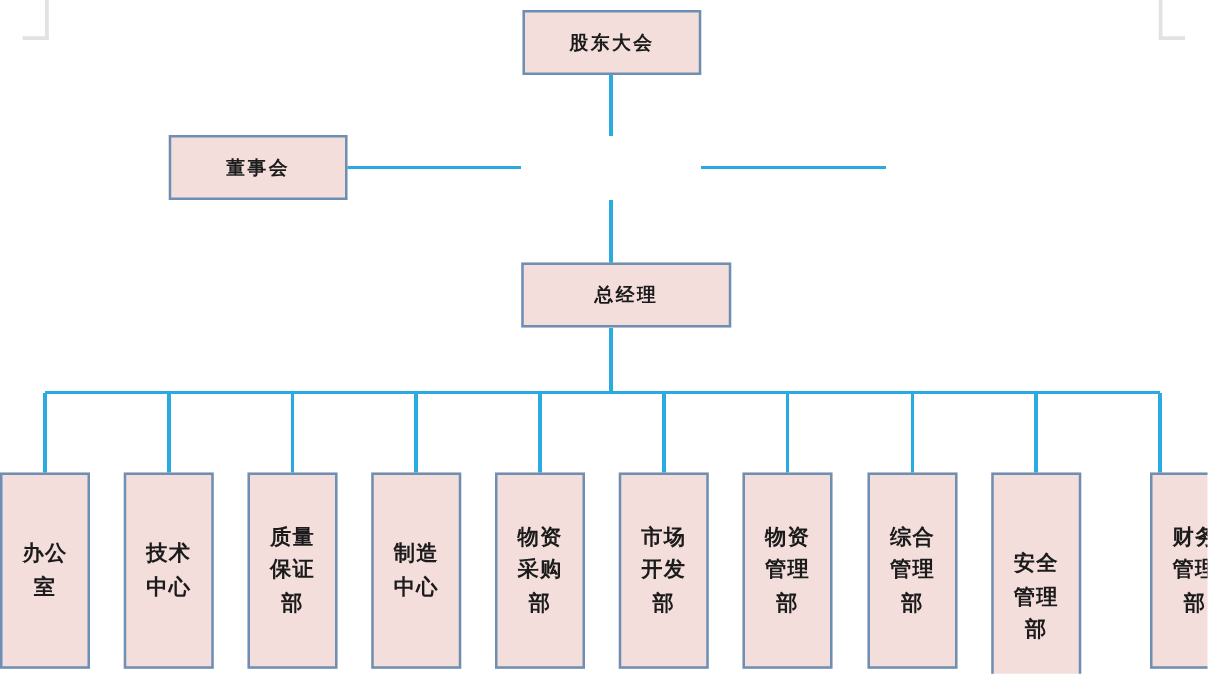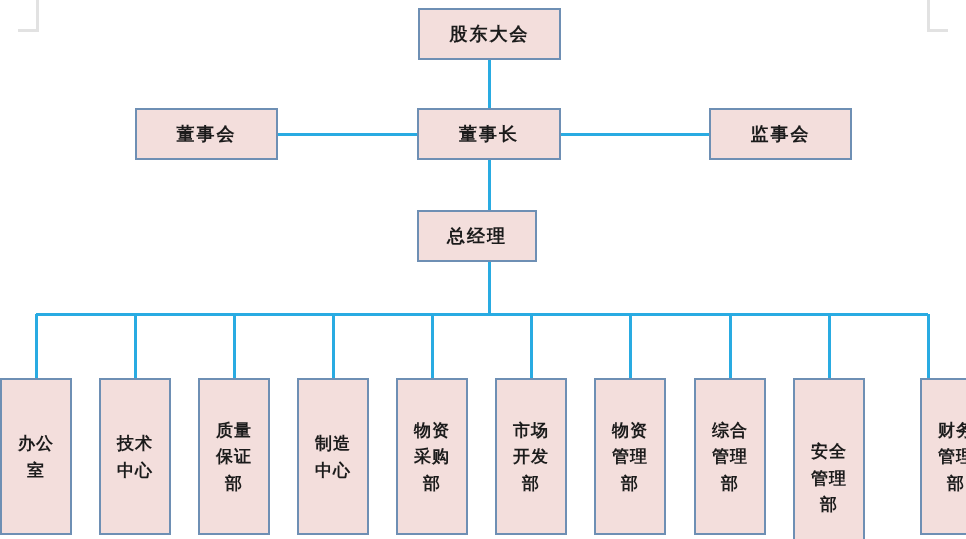--- a/index.html
+++ b/index.html
@@ -61,21 +61,21 @@
     display: flex;
     align-items: center;
     justify-content: center;
     text-align: center;
     color: #1b1b1b;
     font-weight: bold;
     letter-spacing: 2px;
     z-index: 3;
   }
   .node.top-level {
-    font-size: 18px;
+    font-size: 15px;
     line-height: 1.2;
   }
   .node.dept {
     font-size: 17px;
     line-height: 1.55;
     letter-spacing: 1px;
     align-items: center;
     padding: 0 2px;
   }
   .node .label {
@@ -119,28 +119,22 @@
     </g>
   </svg>
 
   <div class="node top-level" style="left:418px; top:8px; width:143px; height:52px;">
     <span class="label">股东大会</span>
   </div>
 
   <div class="node top-level" style="left:135px; top:108px; width:143px; height:52px;">
     <span class="label">董事会</span>
   </div>
-  <div class="node top-level" style="left:417px; top:108px; width:144px; height:52px;">
-    <span class="label">董事长</span>
-  </div>
-  <div class="node top-level" style="left:709px; top:108px; width:143px; height:52px;">
-    <span class="label">监事会</span>
-  </div>
 
-  <div class="node top-level" style="left:417px; top:210px; width:120px; height:52px;">
+  <div class="node top-level" style="left:417px; top:210px; width:168px; height:52px;">
     <span class="label">总经理</span>
   </div>
 
   <div class="node dept" style="left:0px; top:378px; width:72px; height:157px;align-items:center;">
     <span class="label">办公
 室</span>
   </div>
   <div class="node dept" style="left:99px; top:378px; width:72px; height:157px;">
     <span class="label">技术
 中心</span>

